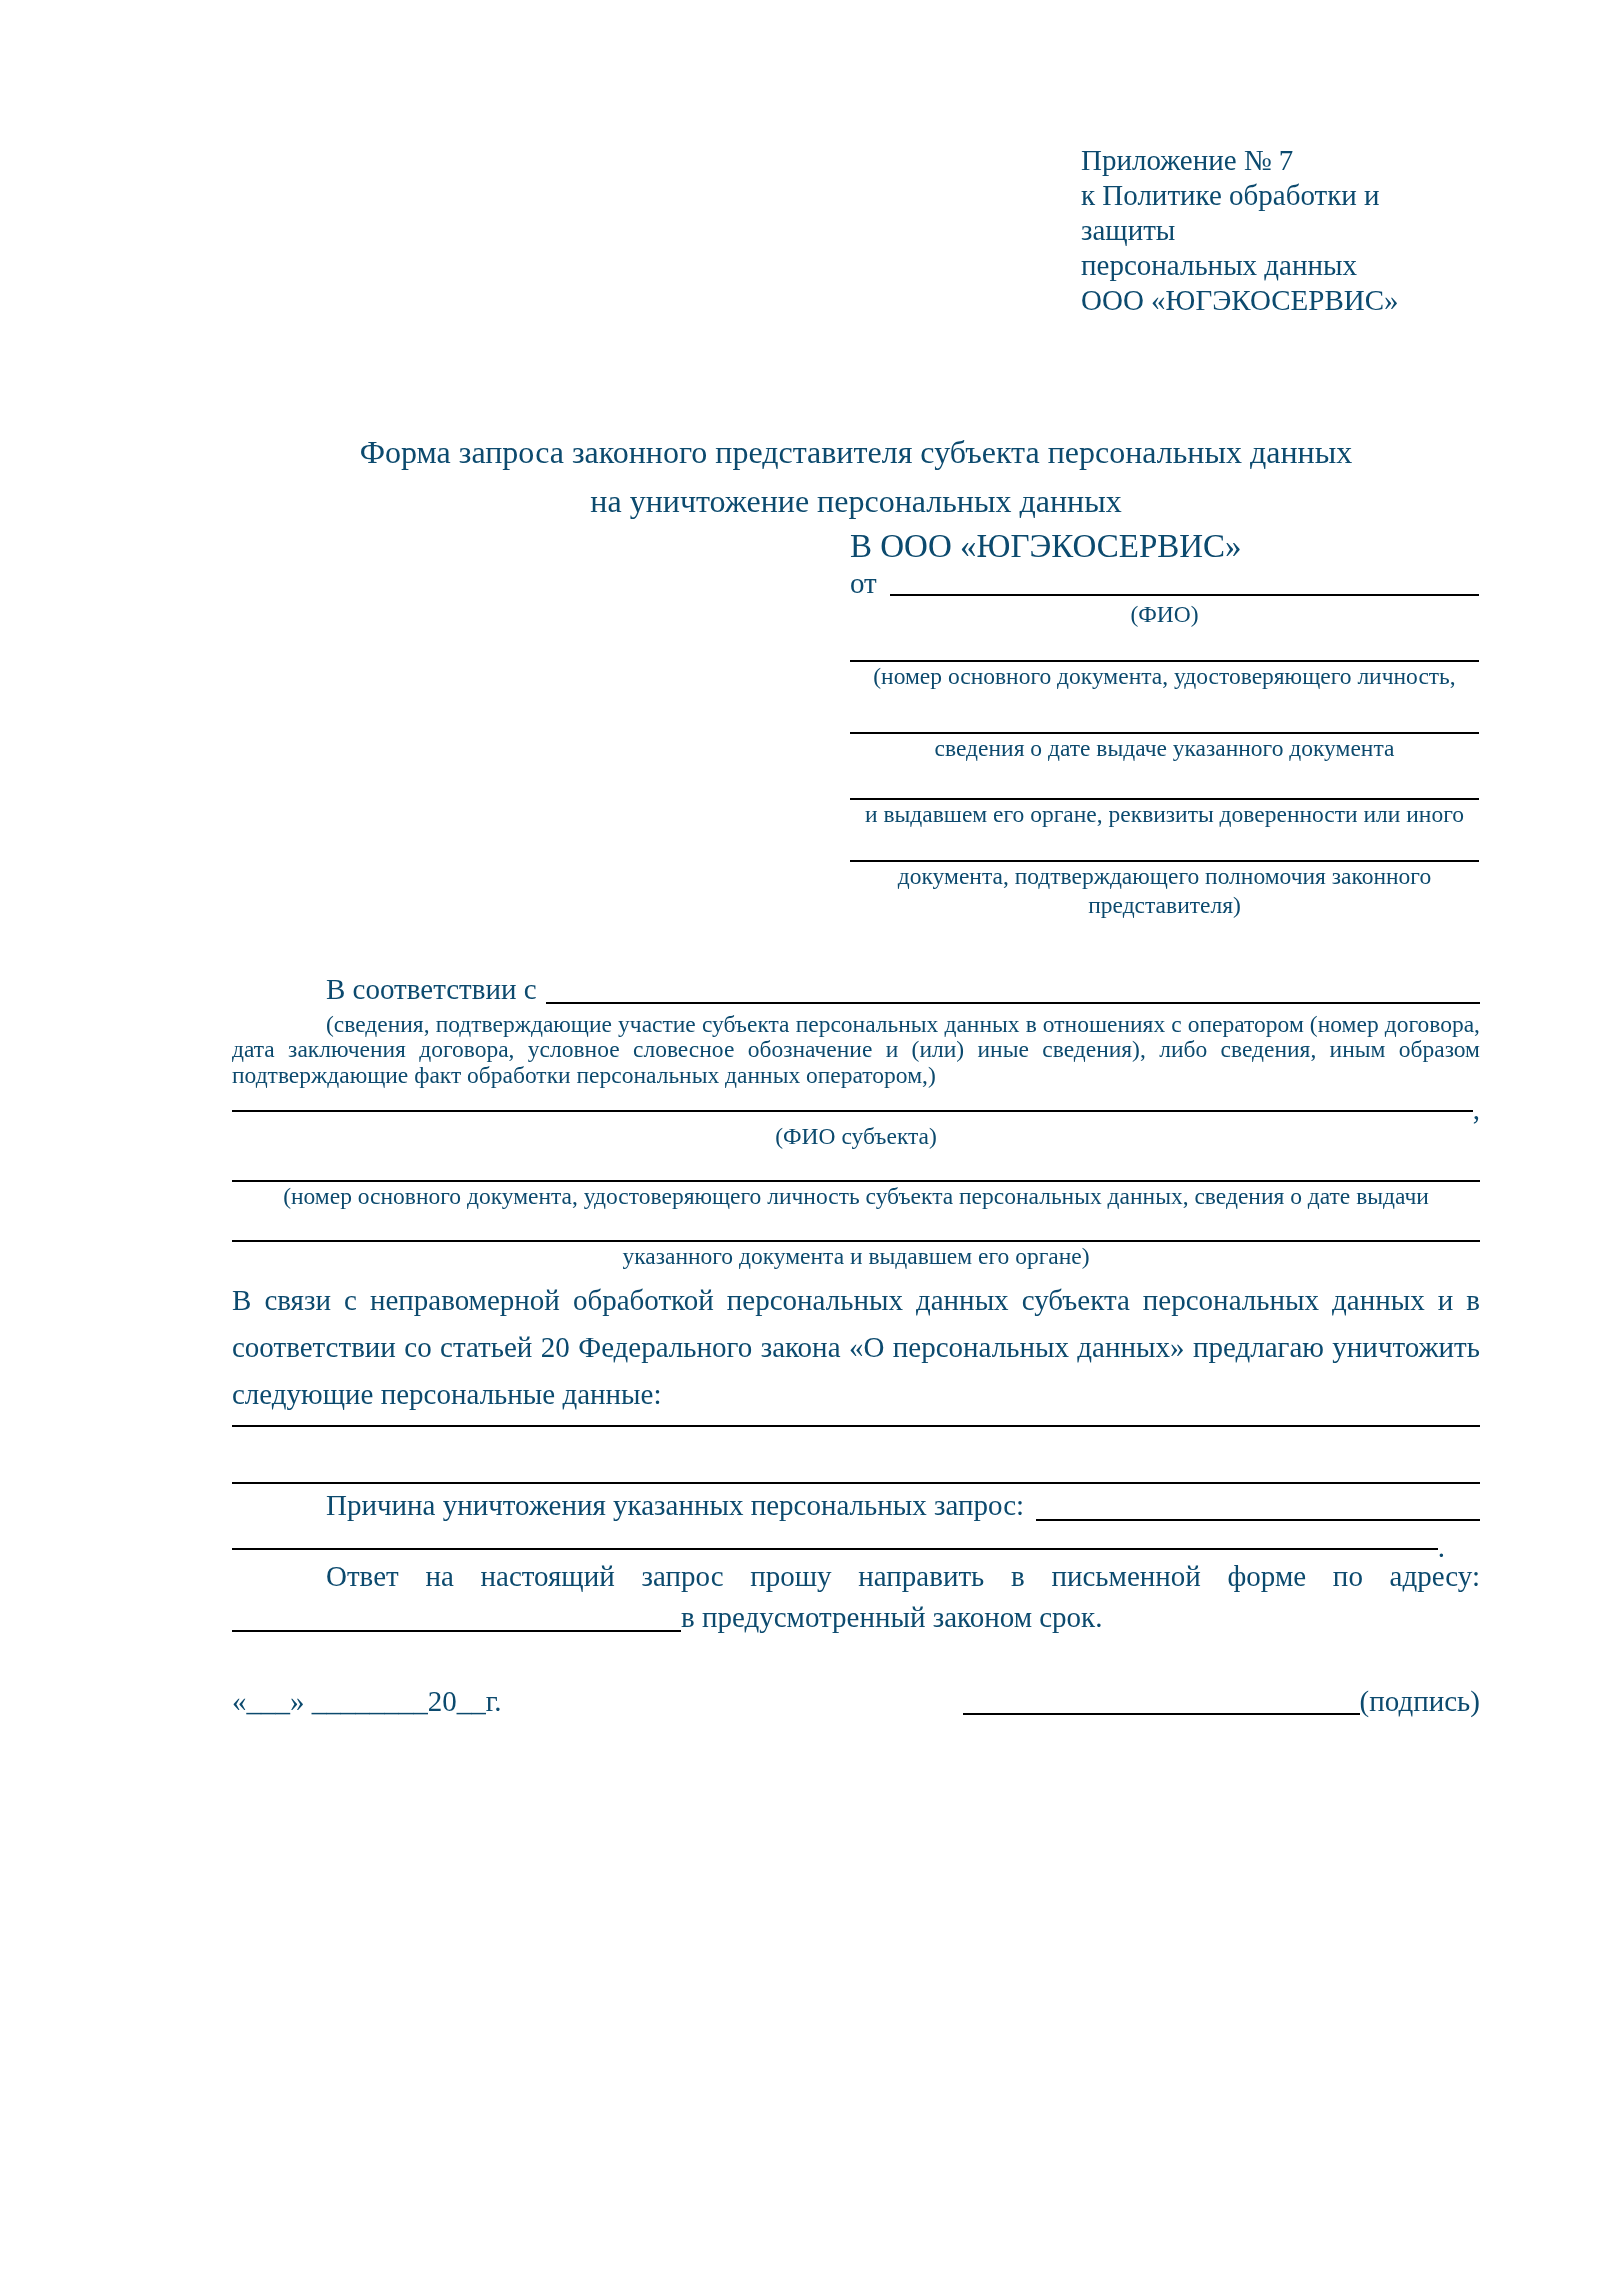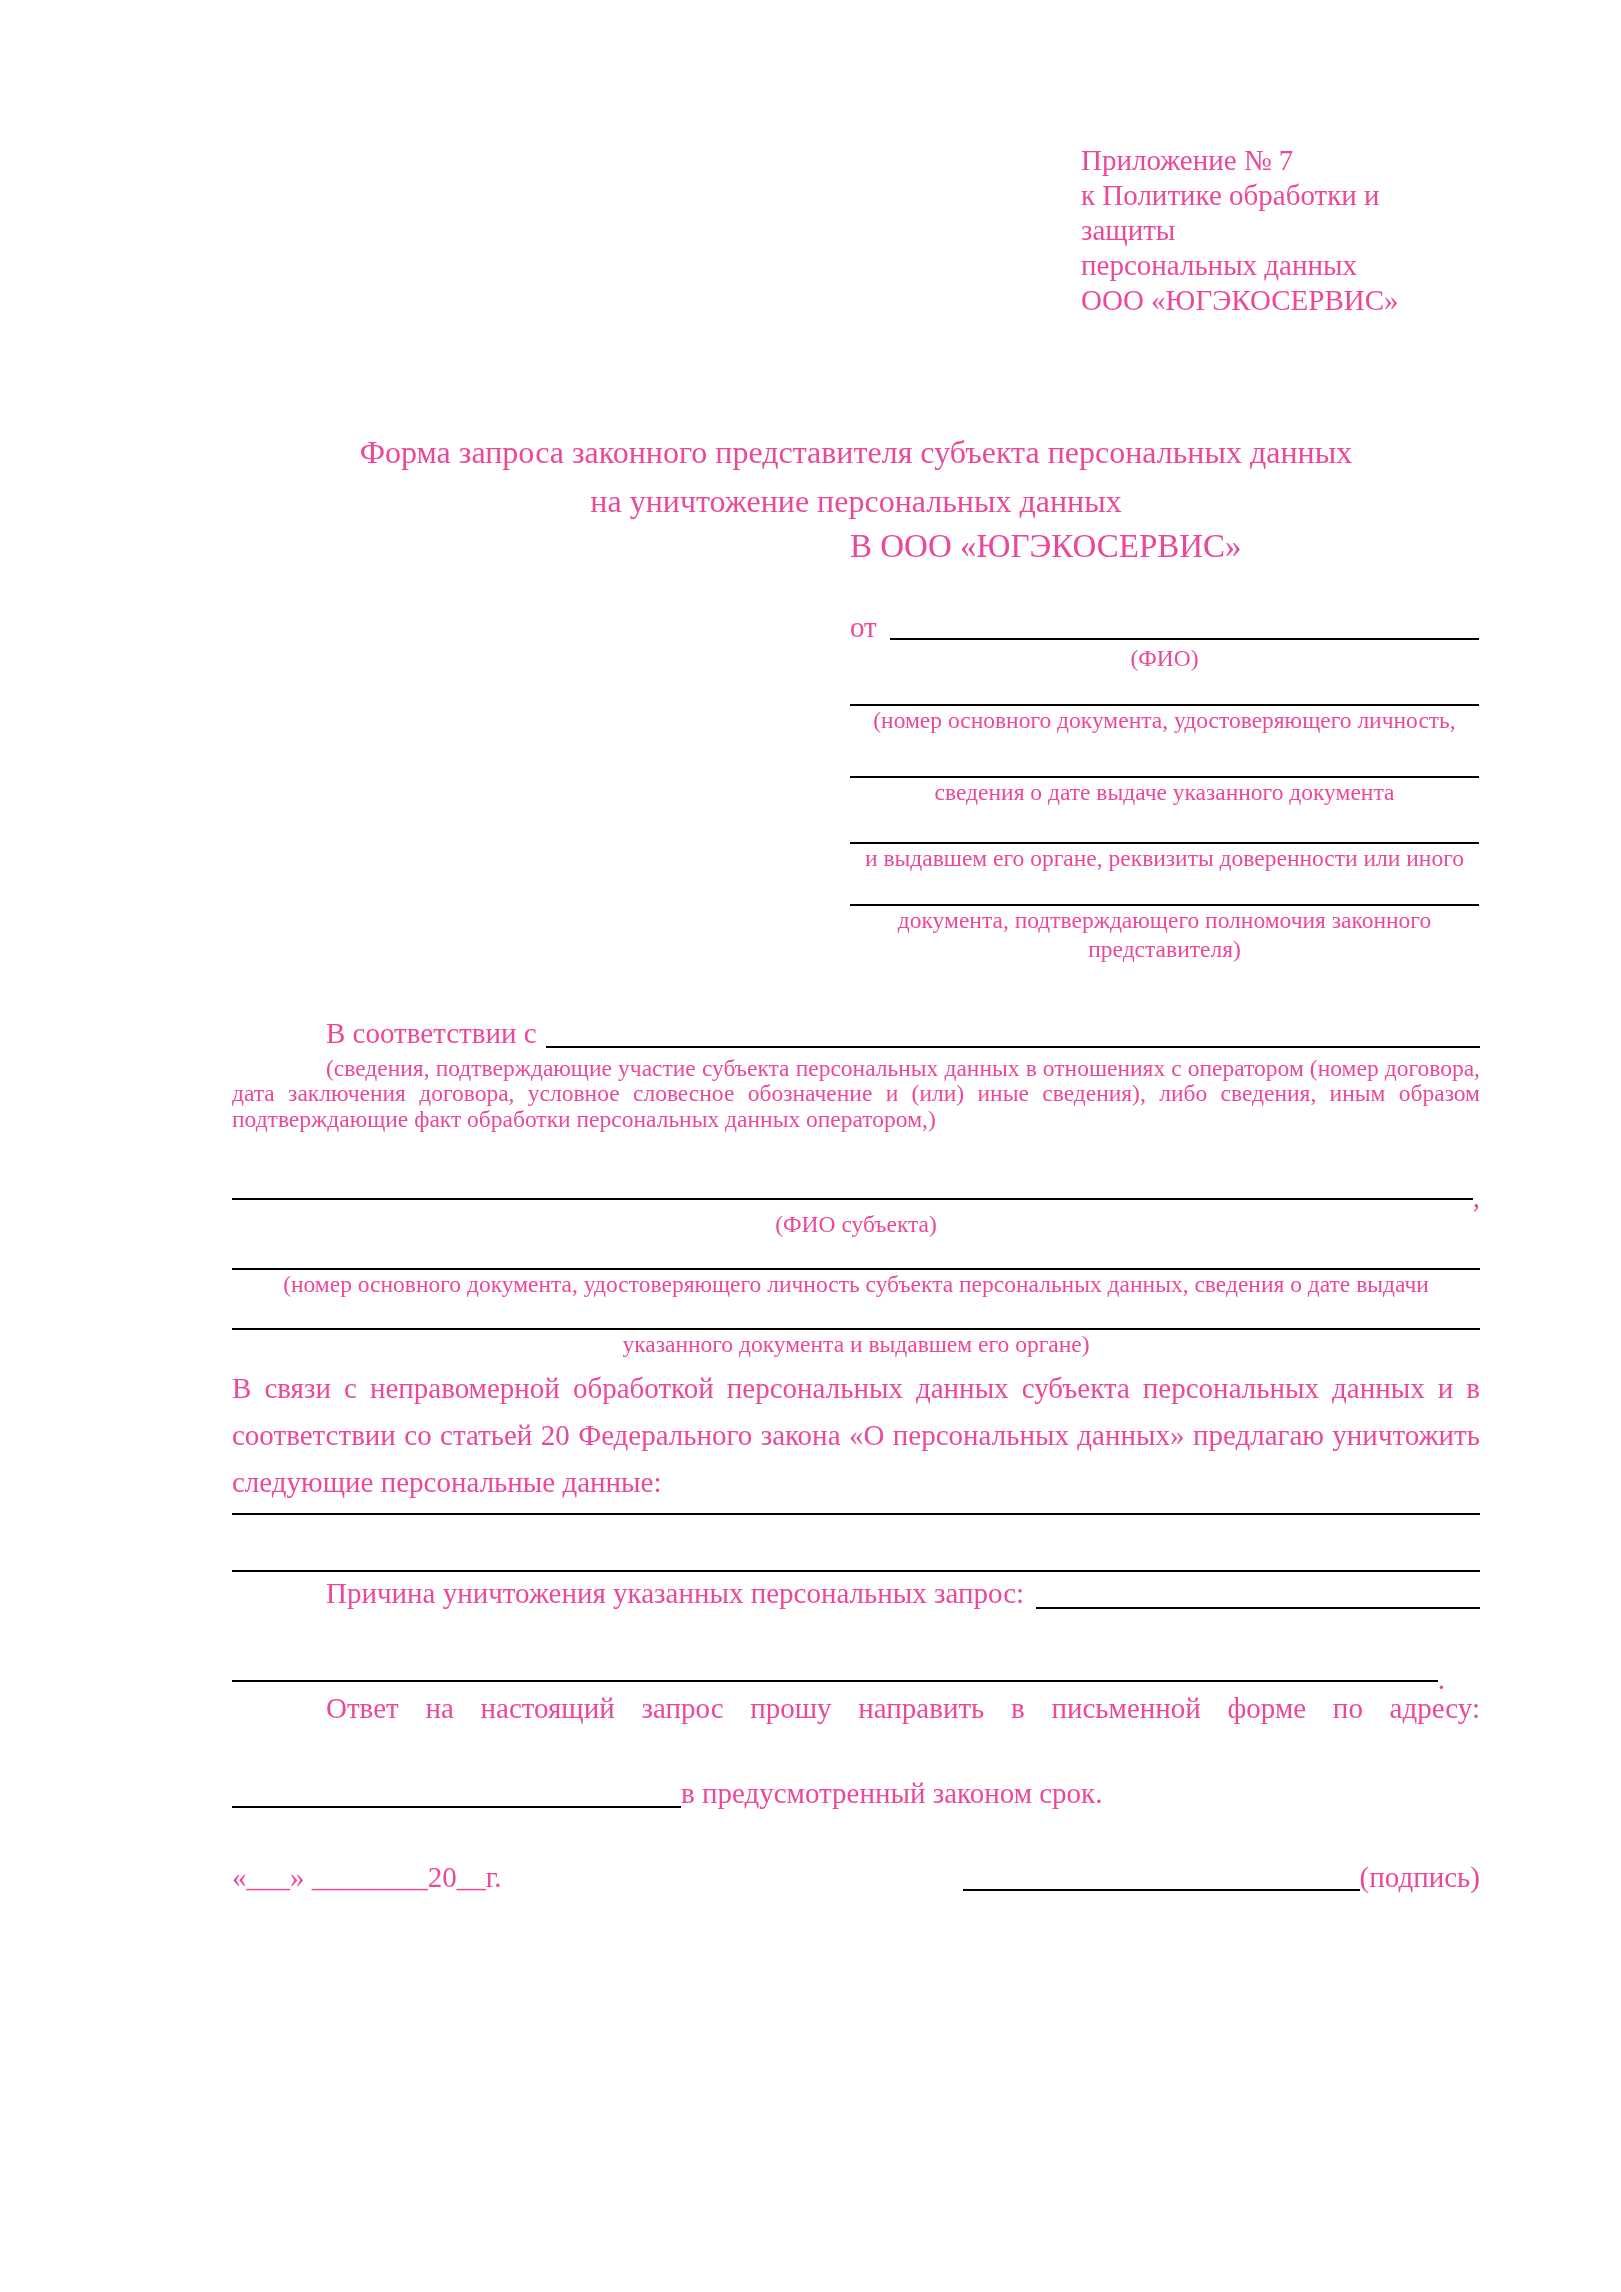--- a/index.html
+++ b/index.html
@@ -1,21 +1,21 @@
 <!DOCTYPE html>
 <html><head>
 <meta charset="utf-8">
 <style>
   html, body { margin: 0; padding: 0; background: #ffffff; }
   .page {
     position: relative;
     width: 1621px;
     height: 2171px;
     background: #ffffff;
-    color: #ec4899;
+    color: #0c4a6e;
     font-family: "Liberation Serif", "DejaVu Serif", serif;
     font-size: 29px;
     box-sizing: border-box;
     padding: 0 141px 0 232px;
     overflow: hidden;
   }
   .header-note {
     margin-top: 143px;
     margin-left: 849px;
     font-size: 29px;
@@ -23,21 +23,21 @@
   }
   .title {
     margin-top: 110px;
     text-align: center;
     font-weight: normal;
     font-size: 32px;
     line-height: 49px;
   }
   .addressee { margin-left: 618px; width: 629px; }
   .addr-to { font-size: 33px; line-height: 41px; }
-  .row { display: flex; align-items: stretch; margin-top: 44px; }
+  .row { display: flex; align-items: stretch; }
   .row > .label { line-height: 33px; white-space: nowrap; }
   .fill { flex: 1 1 auto; border-bottom: 2.9px solid #000; margin-bottom: 3.9px; }
   .from-row { height: 33px; }
   .from-row .label { padding-right: 13.7px; }
   .caption {
     font-size: 23.5px;
     line-height: 29px;
     text-align: center;
   }
   .blank { border-bottom: 2.9px solid #000; }

